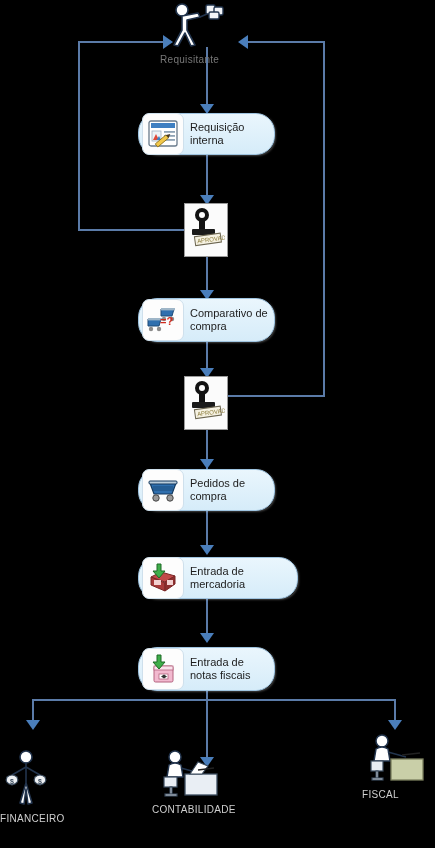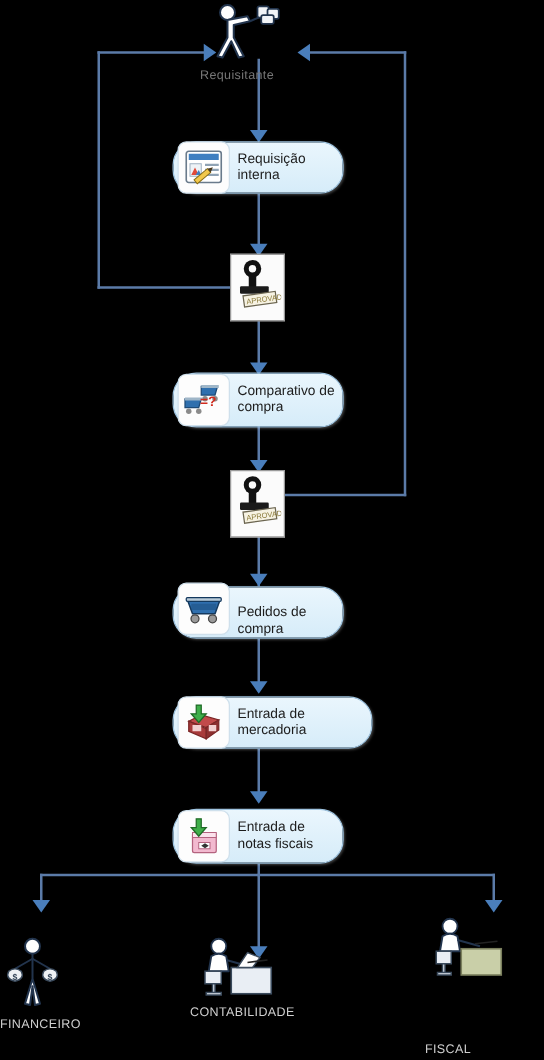--- a/index.html
+++ b/index.html
@@ -176,21 +176,21 @@
         <ellipse cx="15" cy="9" rx="3" ry="3" fill="#fbfbfb"></ellipse>
         <rect x="5" y="23" width="23" height="6" rx="1" fill="#1a1a1a"></rect>
         <g transform="rotate(-8 20 34)">
           <rect x="8" y="29" width="26" height="9" fill="#f6f2e2" stroke="#6b6550" stroke-width="1"></rect>
           <text x="10" y="36" font-family="'Liberation Sans',sans-serif" font-size="6" fill="#8a7a3a">APROVADO</text>
         </g>
       </svg>
     </span>
   </div>
 
-  <div class="node" style="left:138px;top:469px;width:137px;height:42px;align-items:flex-end;">
+  <div class="node" style="left:138px;top:469px;width:137px;height:42px;">
     <span class="iconwrap">
       <svg width="34" height="28" viewBox="0 0 34 28">
         <path d="M4 7 h26 l-4 11 h-18 z" fill="#2f6fae" stroke="#14395e" stroke-width="1.2"></path>
         <rect x="3" y="5" width="28" height="3" rx="1" fill="#b9cbd9" stroke="#14395e" stroke-width="1"></rect>
         <rect x="7" y="10" width="20" height="5" fill="#1d4f80" opacity=".55"></rect>
         <circle cx="10" cy="22" r="3.2" fill="#9a9a9a" stroke="#444" stroke-width="1"></circle>
         <circle cx="24" cy="22" r="3.2" fill="#9a9a9a" stroke="#444" stroke-width="1"></circle>
       </svg>
     </span>
     <span class="lbl">Pedidos de compra</span>
@@ -258,21 +258,21 @@
           <rect x="13" y="46" width="12" height="2"></rect>
         </g>
         <rect x="33" y="26" width="32" height="21" fill="#e9eef4" stroke="#3a4a5c" stroke-width="1.3"></rect>
         <path d="M38 26 L46 14 L56 18 L50 26 Z" fill="#ffffff" stroke="#3a4a5c" stroke-width="1.1"></path>
         <path d="M46 22 L62 20" stroke="#222" stroke-width="1.4" fill="none"></path>
       </svg>
     </span>
     <span class="aname">CONTABILIDADE</span>
   </div>
 
-  <div class="actor" style="left:340px;top:731px;width:70px;gap:44px;">
+  <div class="actor" style="left:362px;top:731px;width:70px;">
     <span>
       <svg width="66" height="52" viewBox="0 0 66 52">
         <g fill="#ffffff" stroke="#22344d" stroke-width="1.5" stroke-linejoin="round">
           <circle cx="20" cy="10" r="6"></circle>
           <path d="M14 18 q6 -4 12 0 l2 12 l-16 0 z"></path>
           <path d="M26 21 L44 26"></path>
         </g>
         <g fill="#e9eef4" stroke="#3a4a5c" stroke-width="1.2">
           <rect x="9" y="30" width="12" height="10"></rect>
           <rect x="14" y="40" width="2" height="8"></rect>

